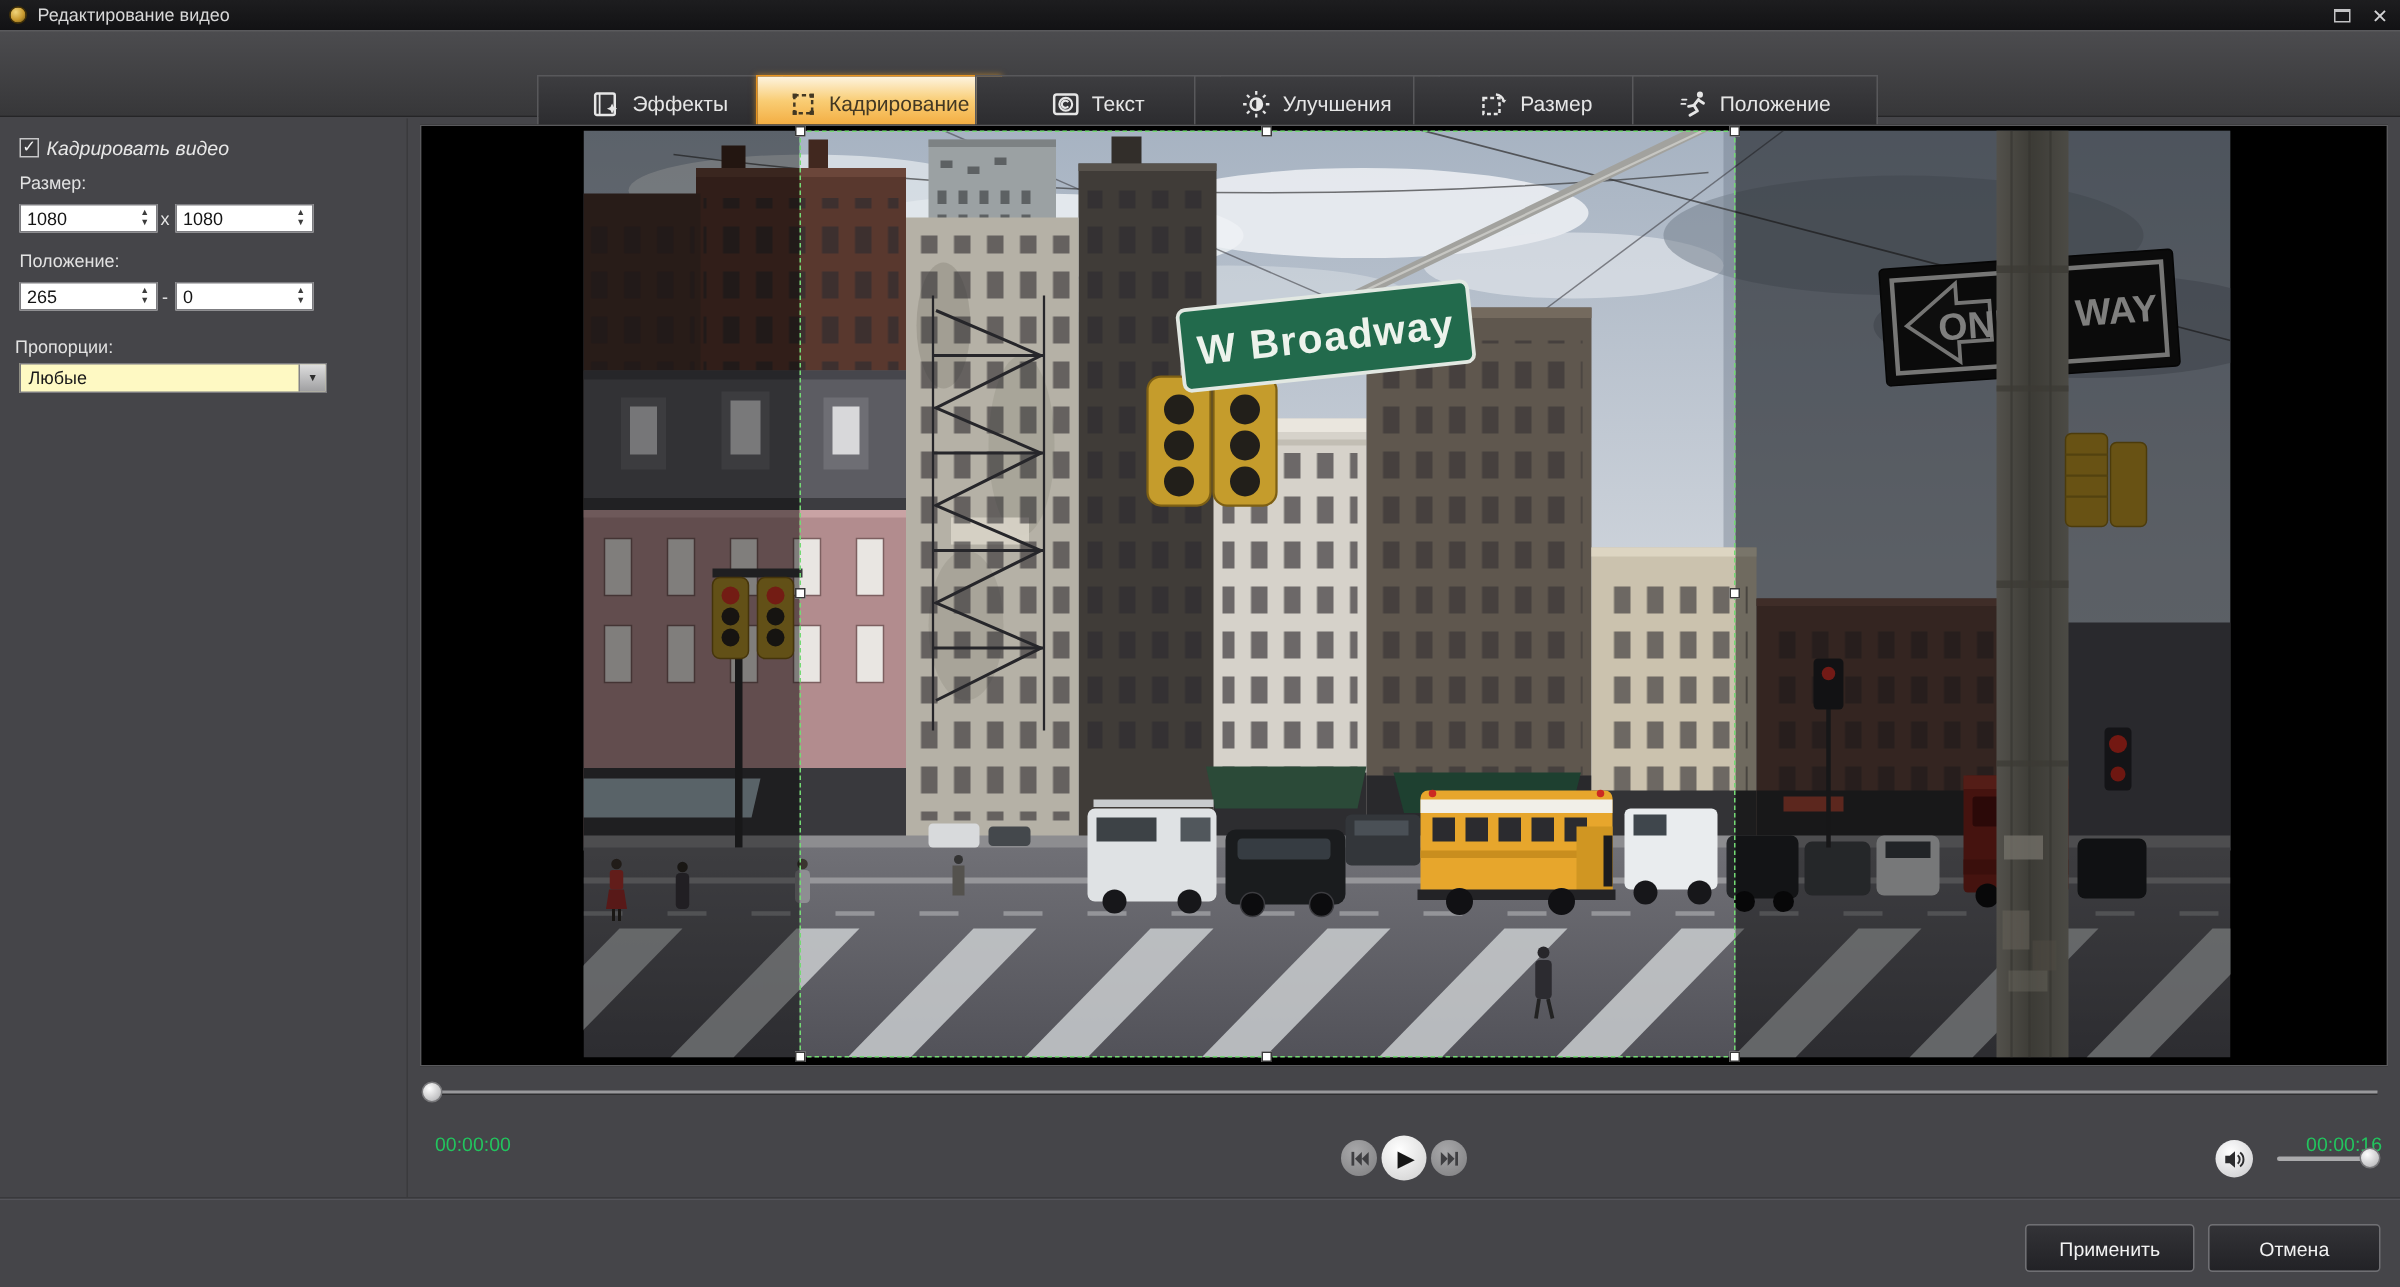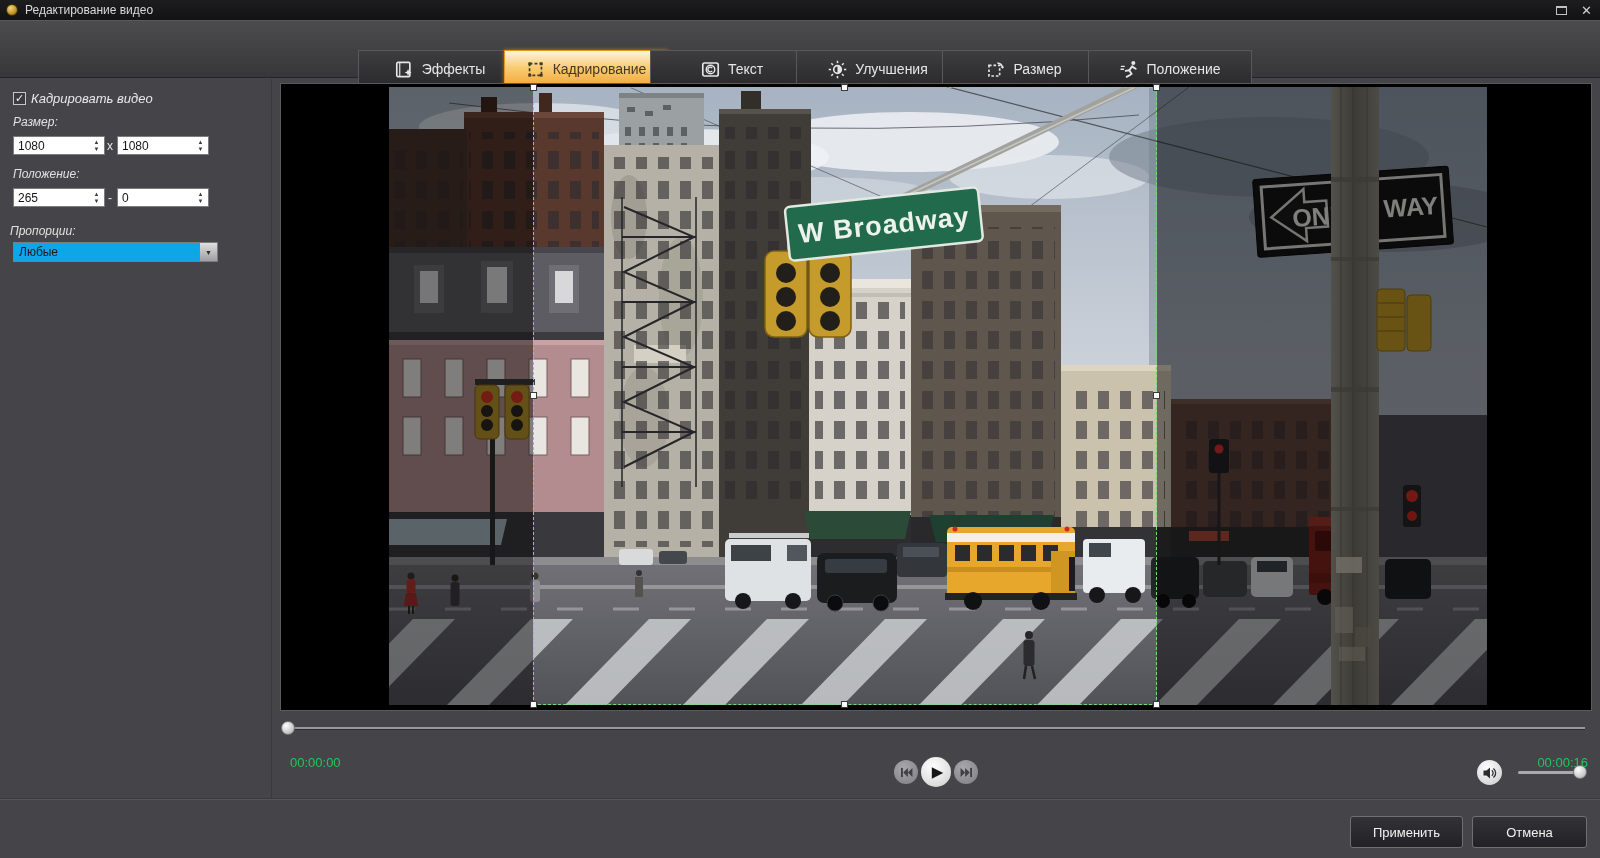--- a/index.html
+++ b/index.html
@@ -24,32 +24,32 @@
              box-shadow:inset 0 1px 0 #5a5a5d; }
   .tab { position:absolute; top:30px; width:164px; height:38px; display:flex; align-items:center;
          justify-content:center; gap:8px; background:linear-gradient(#3d3d40,#2a2a2d);
          border:1px solid #58585b; color:#e6e6e6; font-size:14px; cursor:default; }
   .tab.active { background:linear-gradient(180deg,#fdf4e0 0%,#f9cd74 45%,#f2a637 100%);
                 border:1px solid #e8941f; color:#433823; box-shadow:0 0 4px rgba(245,165,40,.6); }
   .tab .ticon { width:19px; height:19px; flex:0 0 auto; }
   .tab .ticon svg { width:19px; height:19px; display:block; }
 
   
-  .side-label { position:absolute; color:#e2e2e2; font-size:12px;font-style:italic; }
+  .side-label { position:absolute; color:#e2e2e2; font-size:12px; }
   .checkbox { position:absolute; left:13px; top:92px; width:13px; height:13px; background:#3c3c3f;
               border:1px solid #c6c6c8; color:#f2f2f2; font-size:11px; line-height:11px;
               text-align:center; cursor:default; }
   .cb-label { position:absolute; left:31px; top:91px; color:#e8e8e8; font-size:13px;font-style:italic; }
   .spin { position:absolute; width:92px; height:19px; background:#fff; border:1px solid #7c7c80; }
   .spin .val { position:absolute; left:4px; top:2px; font-size:12px; color:#141414; }
   .spin .btns { position:absolute; right:1px; top:0; width:13px; height:100%; display:flex;
                 flex-direction:column; align-items:center; justify-content:center; }
   .spin .btns span { font-size:6px; line-height:7px; color:#3c3c3c; cursor:default; }
   .sep { position:absolute; color:#e6e6e6; font-size:12px; }
-  .dropdown { position:absolute; left:13px; top:242px; width:205px; height:20px; background:#0ea5e9;
+  .dropdown { position:absolute; left:13px; top:242px; width:205px; height:20px; background:#fef9c3;
               border:1px solid #7c7c80; }
   .dropdown .val { position:absolute; left:5px; top:2px; font-size:12px; color:#1a1a1a; }
   .dd-btn { position:absolute; right:0; top:0; width:18px; height:18px;
             background:linear-gradient(#dedede,#9f9fa1); border-left:1px solid #828286;
             display:flex; align-items:center; justify-content:center; font-size:7px; color:#2e2e2e; cursor:default; }
   .divider-v { position:absolute; left:271px; top:79px; width:1px; height:719px; background:#3a3a3d; }
 
   
   .preview { position:absolute; left:280px; top:83px; width:1312px; height:628px;
              background:#000; border:1px solid #5a5a5d; }

